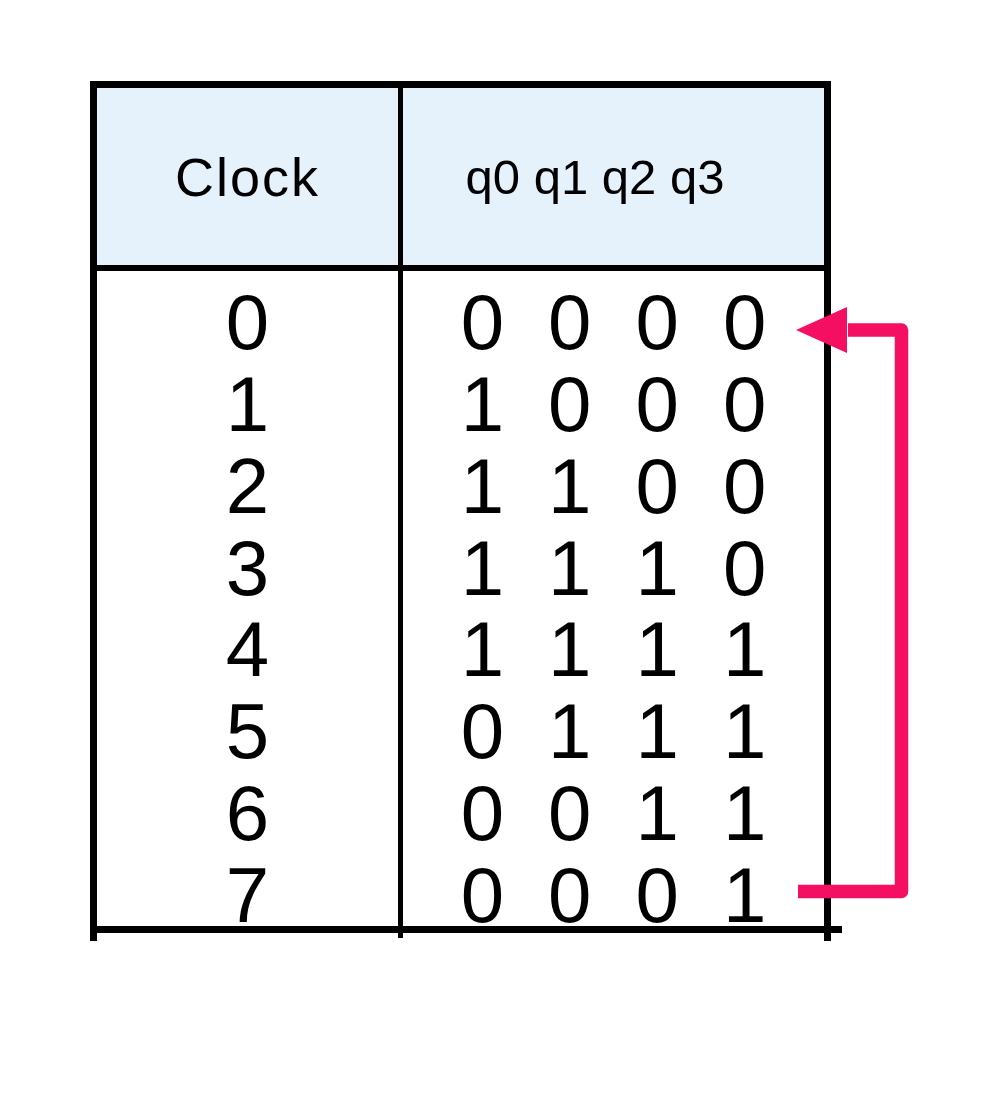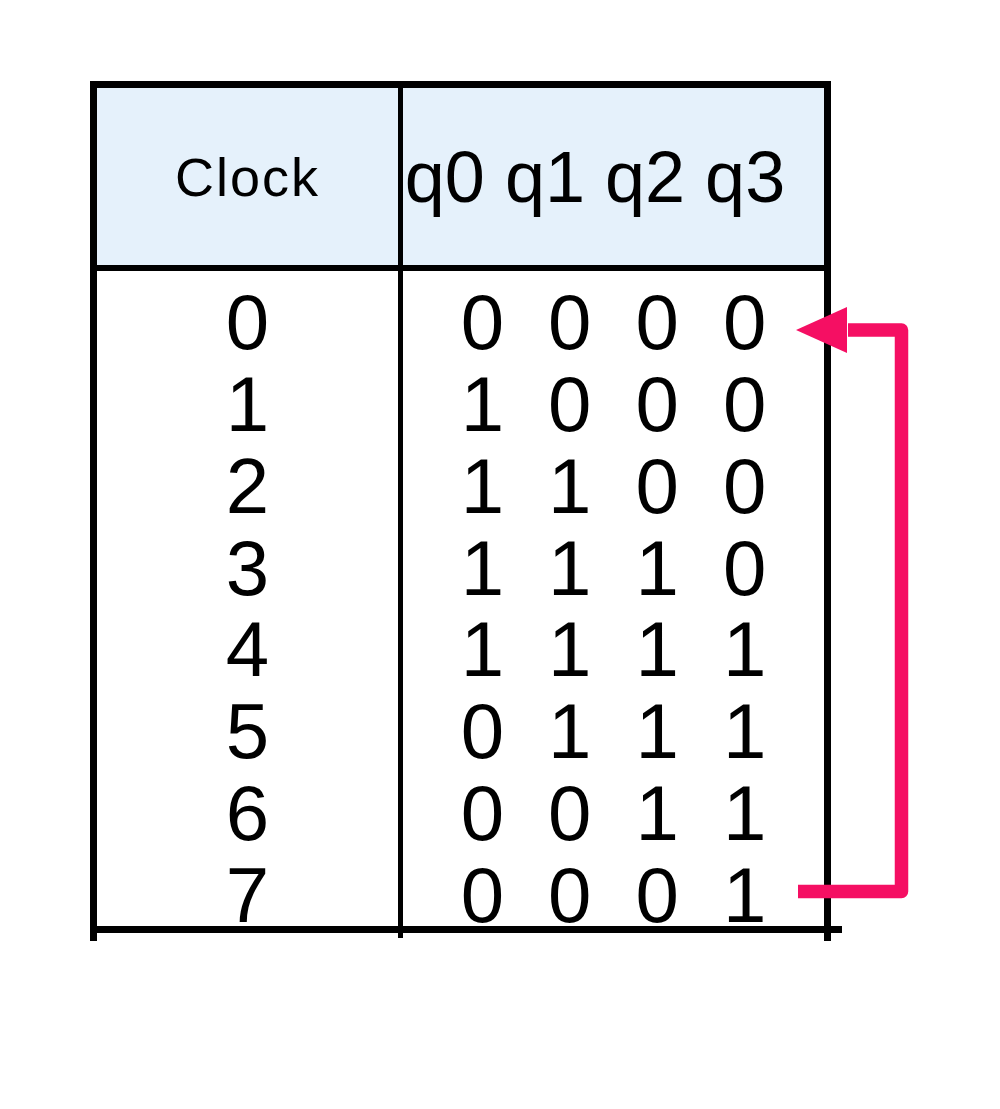--- a/index.html
+++ b/index.html
@@ -37,21 +37,21 @@
   }
   .header-left {
     width: 301px;
     display: flex; flex-direction: row;
     justify-content: center; align-items: center;
     font-size: 54px; line-height: 66px; letter-spacing: 2px;
   }
   .header-right {
     width: 394px;
     display: flex; justify-content: center; align-items: center;
-    font-size: 72px;
+    font-size: 49px;
   }
   .col-divider {
     position: absolute;
     left: 301px; top: 0;
     width: 5px; height: 838px;
     background: var(--border);
     z-index: 2;
   }
   .table-body {
     position: absolute;

